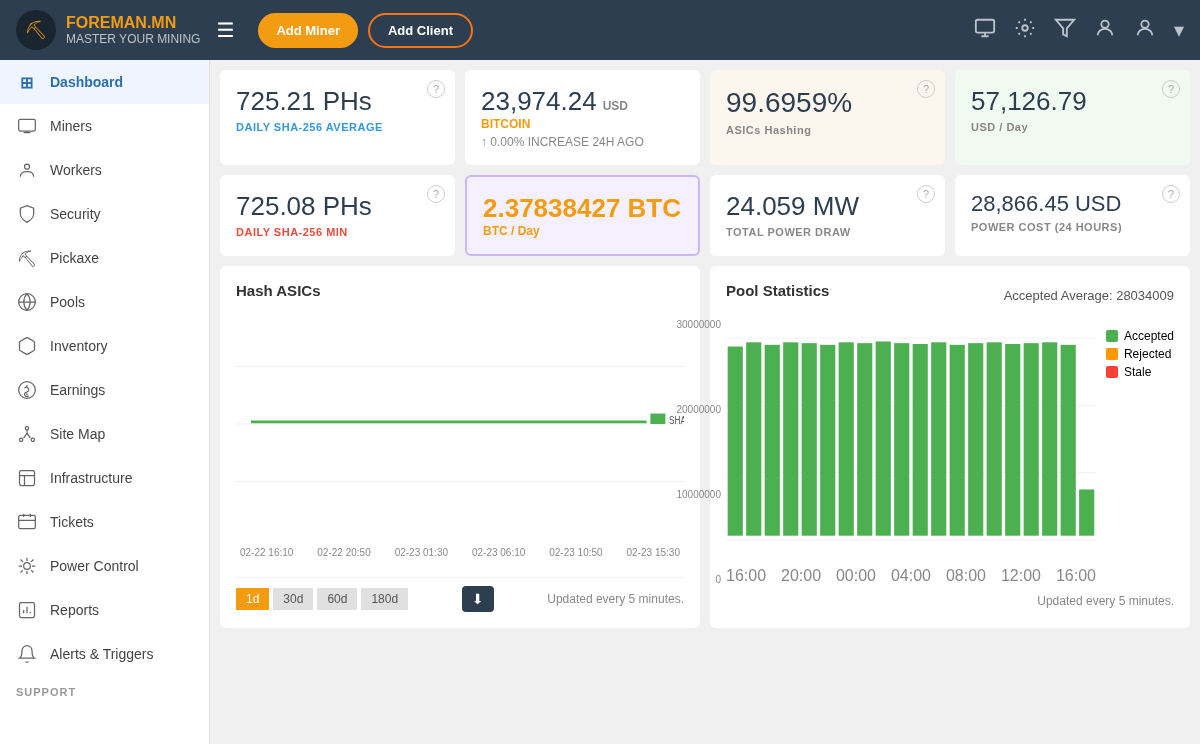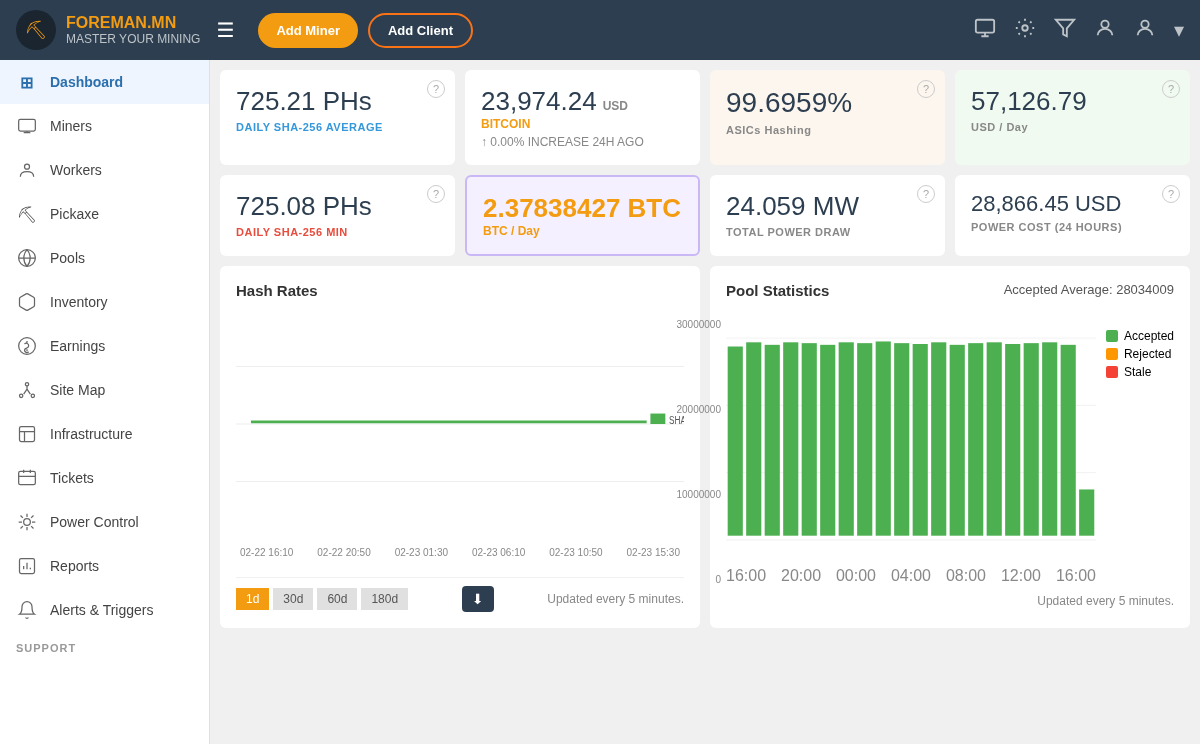--- a/index.html
+++ b/index.html
@@ -138,20 +138,28 @@
     <div class="sidebar-item">
       <span class="sidebar-icon">
         <svg width="20" height="20" viewBox="0 0 24 24" fill="none" stroke="#666" stroke-width="1.5">
             <circle cx="12" cy="8" r="3"></circle>
             <path d="M4 20c0-4 3.6-6 8-6s8 2 8 6"></path>
           </svg>
       </span>
       <span>Workers</span>
     </div>
     <div class="sidebar-item">
+      <span class="sidebar-icon">
+        <svg width="20" height="20" viewBox="0 0 24 24" fill="none" stroke="#666" stroke-width="1.5">
+            <path d="M12 22s8-4 8-10V5l-8-3-8 3v7c0 6 8 10 8 10z"></path>
+          </svg>
+      </span>
+      <span>Security</span>
+    </div>
+    <div class="sidebar-item">
       <span class="sidebar-icon">⛏</span>
       <span>Pickaxe</span>
     </div>
     <div class="sidebar-item">
       <span class="sidebar-icon">
         <svg width="20" height="20" viewBox="0 0 24 24" fill="none" stroke="#666" stroke-width="1.5">
             <circle cx="12" cy="12" r="10"></circle>
             <path d="M2 12h20M12 2a15 15 0 010 20M12 2a15 15 0 000 20"></path>
           </svg>
       </span>
@@ -286,21 +294,21 @@
       <div class="stat-card">
         <span class="question">?</span>
         <div class="stat-value" style="font-size:22px">28,866.45 USD</div>
         <div class="stat-label gray">POWER COST (24 HOURS)</div>
       </div>
     </div>
 
     <div class="charts-grid">
 
       <div class="chart-card">
-        <div class="chart-title">Hash Rates</div>
+        <div class="chart-title">Hash ASICs</div>
         <div class="chart-area">
           <svg class="hashrate-svg" viewBox="0 0 600 220" preserveAspectRatio="none">
 
             <line x1="0" y1="55" x2="600" y2="55" stroke="#eee" stroke-width="1"></line>
             <line x1="0" y1="110" x2="600" y2="110" stroke="#eee" stroke-width="1"></line>
             <line x1="0" y1="165" x2="600" y2="165" stroke="#eee" stroke-width="1"></line>
 
             <line x1="20" y1="108" x2="550" y2="108" stroke="#4caf50" stroke-width="2.5"></line>
 
             <rect x="555" y="100" width="20" height="10" fill="#4caf50"></rect>
@@ -322,21 +330,21 @@
             <button class="time-btn inactive">30d</button>
             <button class="time-btn inactive">60d</button>
             <button class="time-btn inactive">180d</button>
           </div>
           <button class="download-btn">⬇</button>
           <span class="chart-update">Updated every 5 minutes.</span>
         </div>
       </div>
 
       <div class="chart-card">
-        <div style="display:flex;justify-content:space-between;margin-bottom:10px">
+        <div style="display:flex;justify-content:space-between;align-items:center;margin-bottom:10px">
           <div class="chart-title">Pool Statistics</div>
           <div class="chart-subtitle">Accepted Average: 28034009</div>
         </div>
         <div style="display:flex;gap:10px">
           <div style="flex:1;position:relative">
             
             <div style="position:absolute;left:-55px;top:0;height:100%;display:flex;flex-direction:column;justify-content:space-between;font-size:10px;color:#888;text-align:right;width:50px">
               <span>30000000</span>
               <span>20000000</span>
               <span>10000000</span>

